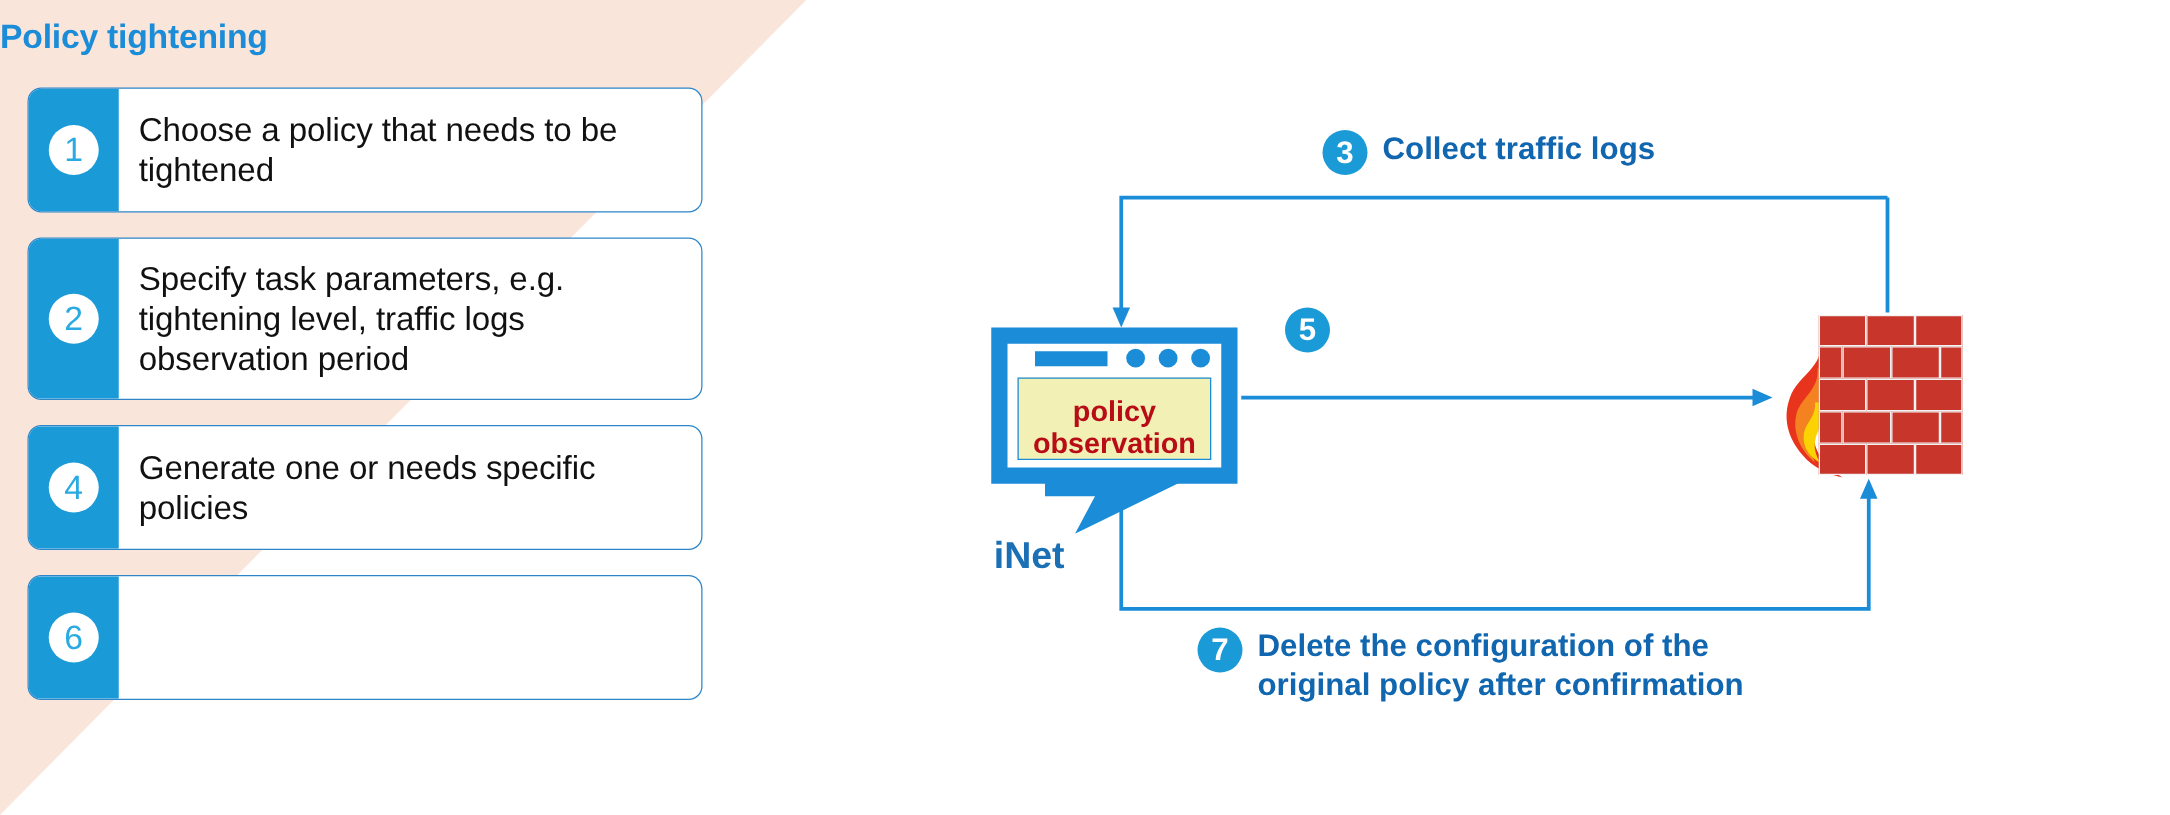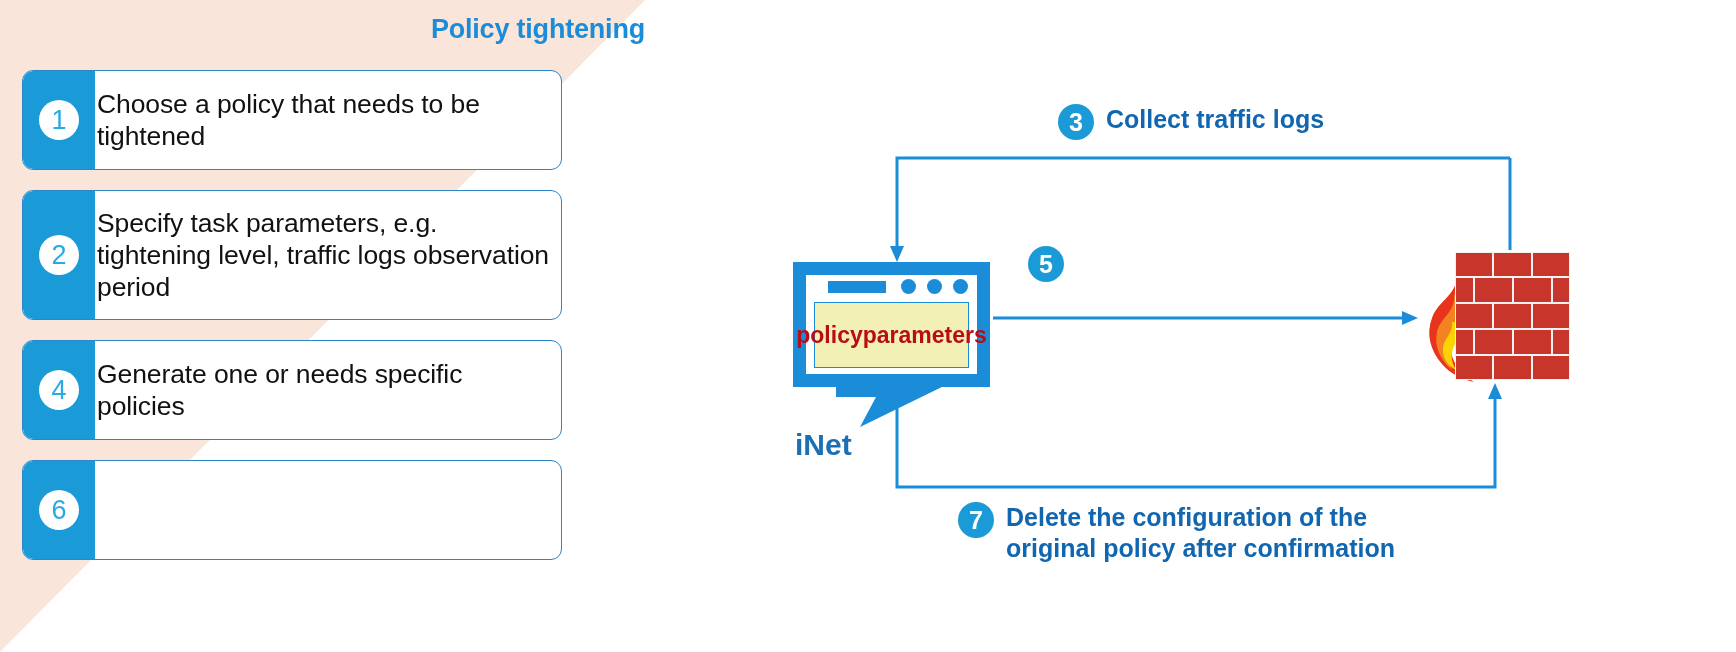--- a/index.html
+++ b/index.html
@@ -3,34 +3,34 @@
 <meta charset="utf-8">
 <style>
   html,body{margin:0;padding:0;background:#fff;}
   body{width:1736px;height:652px;position:relative;overflow:hidden;
        font-family:"Liberation Sans",sans-serif;}
   #peach-shape{position:absolute;left:0;top:0;width:900px;height:652px;
       background:#FAE5DA;
       clip-path:polygon(0 0, 645px 0, 0 652px);
   }
 
-  #panel-title{position:absolute;left:0;top:14px;width:645px;text-align:right;
+  #panel-title{position:absolute;left:0;top:14px;width:645px;text-align:left;
       color:#1B8CD8;font-size:27px;font-weight:bold;letter-spacing:-0.2px;}
 
   
   .card{position:absolute;left:22px;width:540px;
       background:#ffffff;border:1.6px solid #2E86C8;border-radius:11px;
       box-sizing:border-box;display:flex;align-items:stretch;overflow:hidden;}
   .card-tab{width:72px;flex:0 0 72px;background:#1B9AD8;
       border-radius:9px 0 0 9px;display:flex;align-items:center;justify-content:center;}
   .badge-outline{width:40px;height:40px;border-radius:50%;background:#ffffff;
       display:flex;align-items:center;justify-content:center;
       color:#2AAAE2;font-size:27px;font-weight:400;line-height:1;}
   .card-text{flex:1;display:flex;align-items:center;
-      padding:6px 10px 6px 2px;color:#111111;font-size:26.5px;line-height:1.22;
+      padding:6px 10px 6px 16px;color:#111111;font-size:26.5px;line-height:1.22;
       letter-spacing:-0.1px;}
 
   #card-0{top:70px;height:100px;}
   #card-1{top:190px;height:130px;}
   #card-2{top:340px;height:100px;}
   #card-3{top:460px;height:100px;}
 
   
   #diagram{position:absolute;left:0;top:0;width:1736px;height:652px;}
 
@@ -40,21 +40,21 @@
   
   #monitor{position:absolute;left:793px;top:262px;width:197px;height:125px;
       border:13px solid #1B8CD8;background:#ffffff;box-sizing:border-box;}
   #monitor-bar{position:absolute;left:828px;top:281px;width:58px;height:12px;
       background:#1B8CD8;}
   .mdot{position:absolute;top:279px;width:15px;height:15px;border-radius:50%;
       background:#1B8CD8;}
   #mdot-1{left:901px;} #mdot-2{left:927px;} #mdot-3{left:953px;}
   #monitor-screen{position:absolute;left:814px;top:302px;width:155px;height:66px;
       background:#F2F0B4;border:1.5px solid #1B8CD8;box-sizing:border-box;
-      display:flex;flex-direction:row;align-items:center;justify-content:center;
+      display:flex;flex-direction:column;align-items:center;justify-content:flex-end;
       color:#B80C17;font-size:23px;font-weight:bold;line-height:1.08;text-align:center;}
   #monitor-tail{position:absolute;left:836px;top:385px;width:110px;height:42px;}
   #inet-label{position:absolute;left:795px;top:428px;color:#1B6FB5;
       font-size:30px;font-weight:bold;}
 
   
   #firewall{position:absolute;left:1455px;top:252px;width:115px;height:128px;}
   .brick{position:absolute;background:#C8352B;border:1.5px solid #F2F2F2;
       box-sizing:border-box;}
   #flame{position:absolute;left:1416px;top:272px;width:66px;height:112px;}
@@ -120,21 +120,21 @@
     <polygon points="1495,383 1488,399 1502,399" fill="#1B8CD8"></polygon>
   </svg>
 
   <div id="monitor"></div>
   <div id="monitor-bar"></div>
   <div class="mdot" id="mdot-1"></div>
   <div class="mdot" id="mdot-2"></div>
   <div class="mdot" id="mdot-3"></div>
   <div id="monitor-screen">
     <div>policy</div>
-    <div>parameters</div>
+    <div>observation</div>
   </div>
   <svg id="monitor-tail" viewBox="0 0 110 42" xmlns="http://www.w3.org/2000/svg">
     <polygon points="0,0 110,0 24,42 40,12 0,12" fill="#1B8CD8"></polygon>
   </svg>
   <div id="inet-label">iNet</div>
 
   <svg id="flame" viewBox="0 0 66 112" xmlns="http://www.w3.org/2000/svg">
     <path d="M40,0 C44,22 22,28 16,46 C10,62 14,78 26,92 C34,102 48,108 58,110
              C40,98 32,84 36,68 C39,56 50,50 52,38 C54,24 48,10 40,0 Z" fill="#E8341C"></path>
     <path d="M38,22 C40,40 24,46 21,60 C18,74 24,88 36,98 C30,84 30,72 36,62

